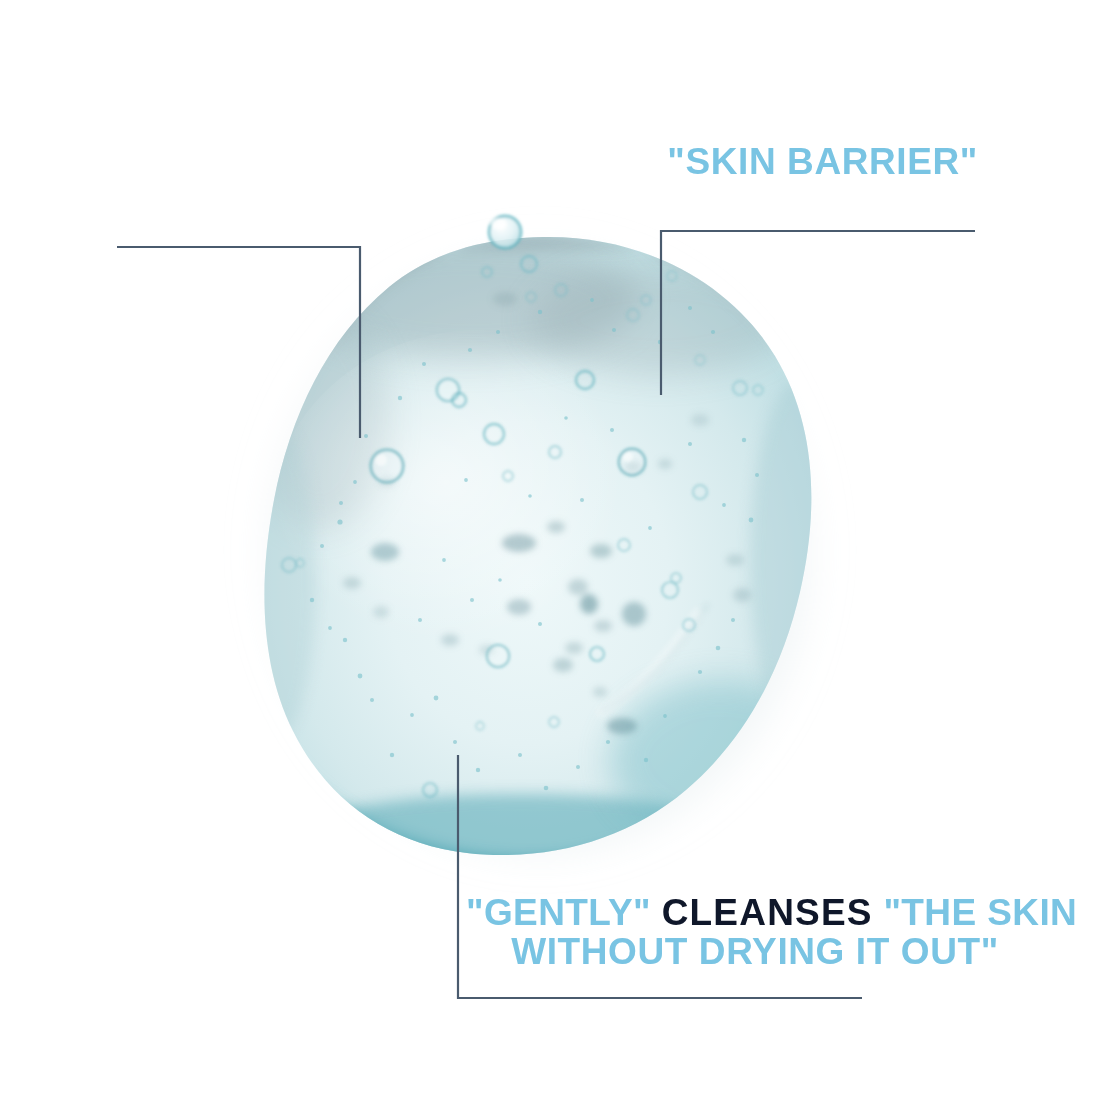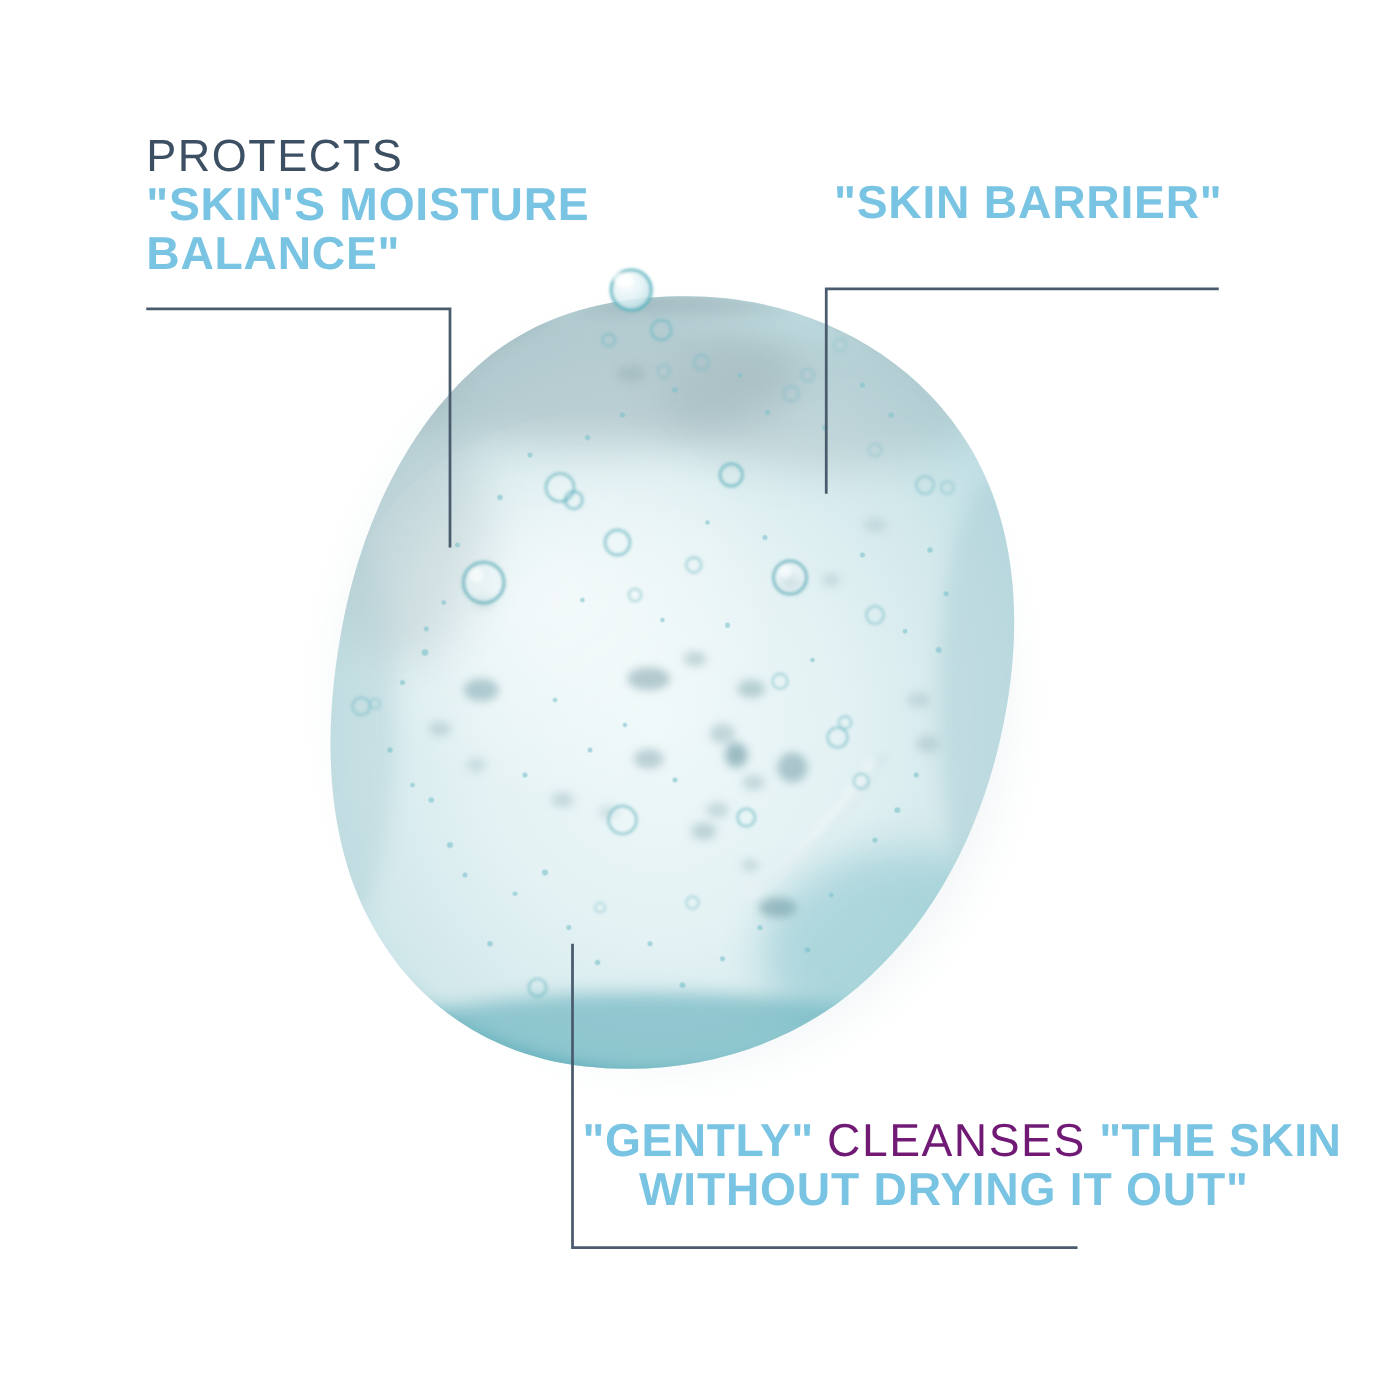--- a/index.html
+++ b/index.html
@@ -54,22 +54,22 @@
     display: block;
     font-family: "Liberation Sans", sans-serif;
     font-size: 37px;
     letter-spacing: 0.4px;
   }
   .mixed-line .hl {
     font-weight: 700;
     color: #79c4e3;
   }
   .mixed-line .plain {
-    font-weight: 400;
-    color: #701a75;
+    font-weight: 700;
+    color: #0f172a;
     letter-spacing: 1.2px;
   }
 
   #callout-protects {
     left: 117px;
     top: 106px;
     text-align: left;
   }
   #callout-repairs {
     left: 560px;
@@ -341,25 +341,20 @@
       <circle cx="487" cy="272" r="5" fill="none" stroke="#6fbac6" stroke-width="1.5" opacity="0.65"></circle>
     </g>
   </svg>
 
   <svg id="leader-lines" viewBox="0 0 1100 1100" xmlns="http://www.w3.org/2000/svg">
     <polyline points="117,247 360,247 360,438" fill="none" stroke="#4a5b6e" stroke-width="2.2"></polyline>
     <polyline points="975,231 661,231 661,395" fill="none" stroke="#4a5b6e" stroke-width="2.2"></polyline>
     <polyline points="862,998 458,998 458,755" fill="none" stroke="#4a5b6e" stroke-width="2.2"></polyline>
   </svg>
 
-  <div class="callout" id="callout-protects">
-    <span class="lead-word">PROTECTS</span>
-    <span class="quote-line">"SKIN'S MOISTURE</span>
-    <span class="quote-line">BALANCE"</span>
-  </div>
 
   <div class="callout" id="callout-repairs">
     <span class="quote-line">"SKIN BARRIER"</span>
   </div>
 
   <div class="callout" id="callout-cleanses">
     <span class="mixed-line"><span class="hl">"GENTLY"</span><span>&nbsp;</span><span class="plain">CLEANSES</span><span>&nbsp;</span><span class="hl">"THE SKIN</span></span>
     <span class="quote-line">WITHOUT DRYING IT OUT"</span>
   </div>
 

